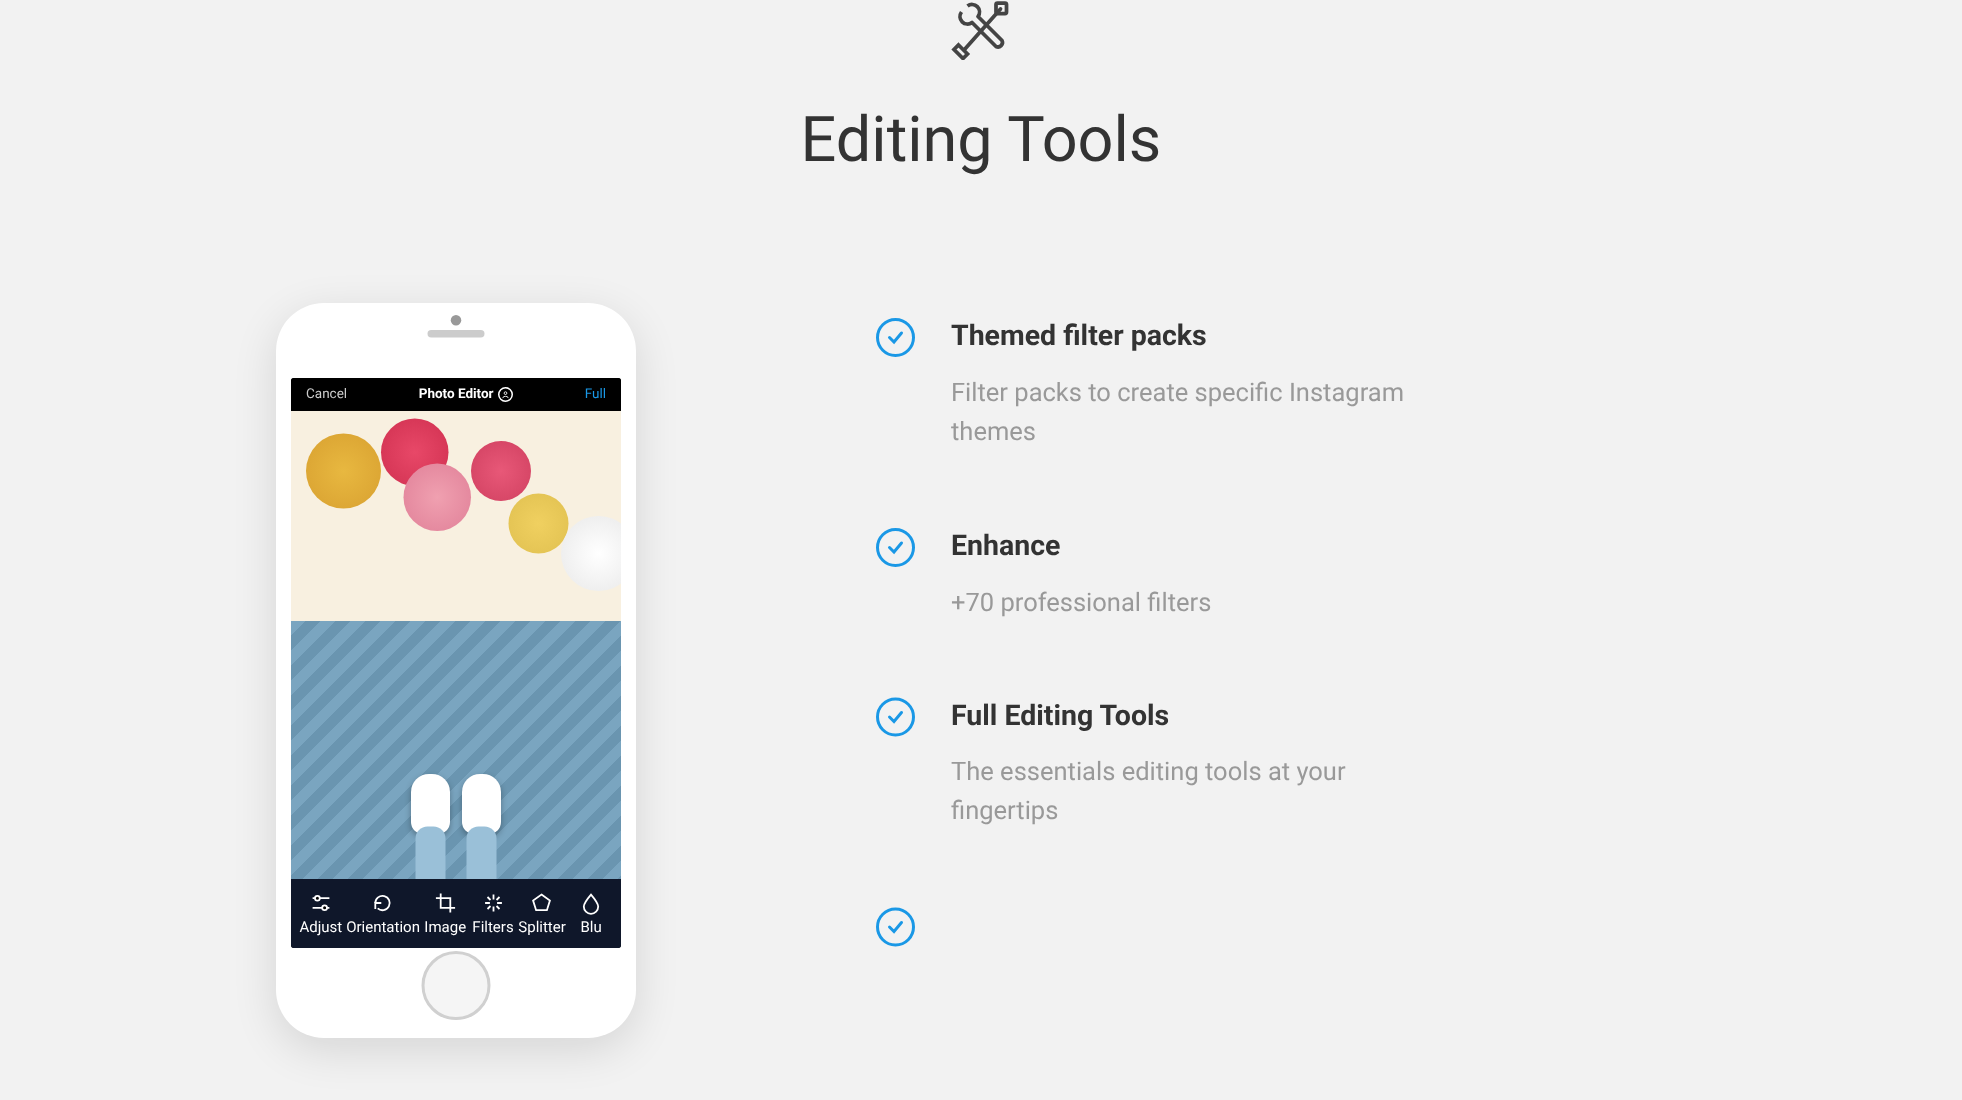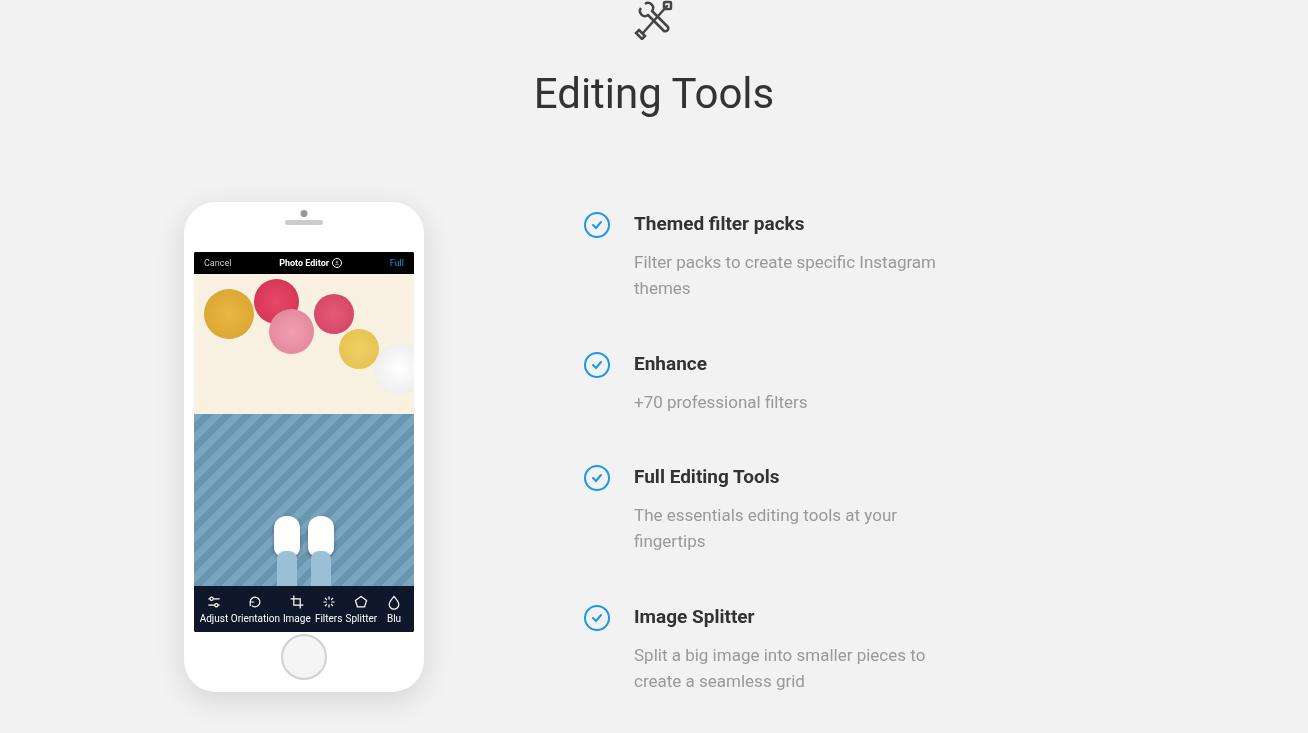--- a/index.html
+++ b/index.html
@@ -386,20 +386,16 @@
           <p class="feature-desc">The essentials editing tools at your fingertips</p>
         </div>
       </div>
 
       <div class="feature">
         <div class="check-icon">
           <svg width="14" height="14" viewBox="0 0 14 14" fill="none" stroke="#1a98e6" stroke-width="2" stroke-linecap="round">
             <path d="M3 7 L6 10 L11 4"></path>
           </svg>
         </div>
-        <div class="feature-content">
-          <h3 class="feature-title">Image Splitter</h3>
-          <p class="feature-desc">Split a big image into smaller pieces to create a seamless grid</p>
-        </div>
       </div>
     </div>
   </div>
 </div>
 
 </body></html>

